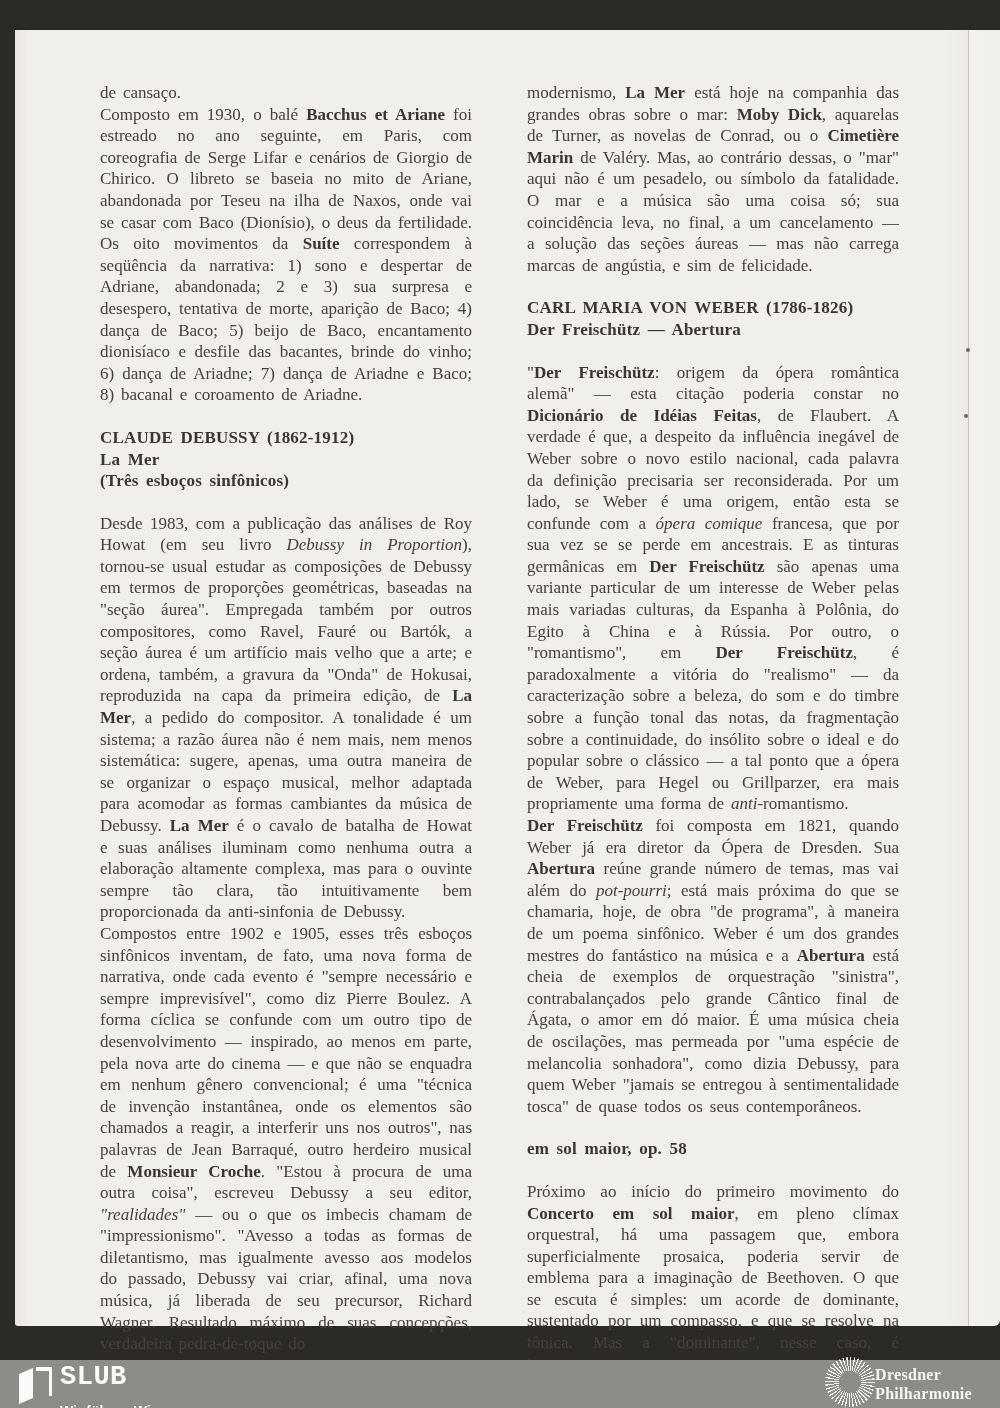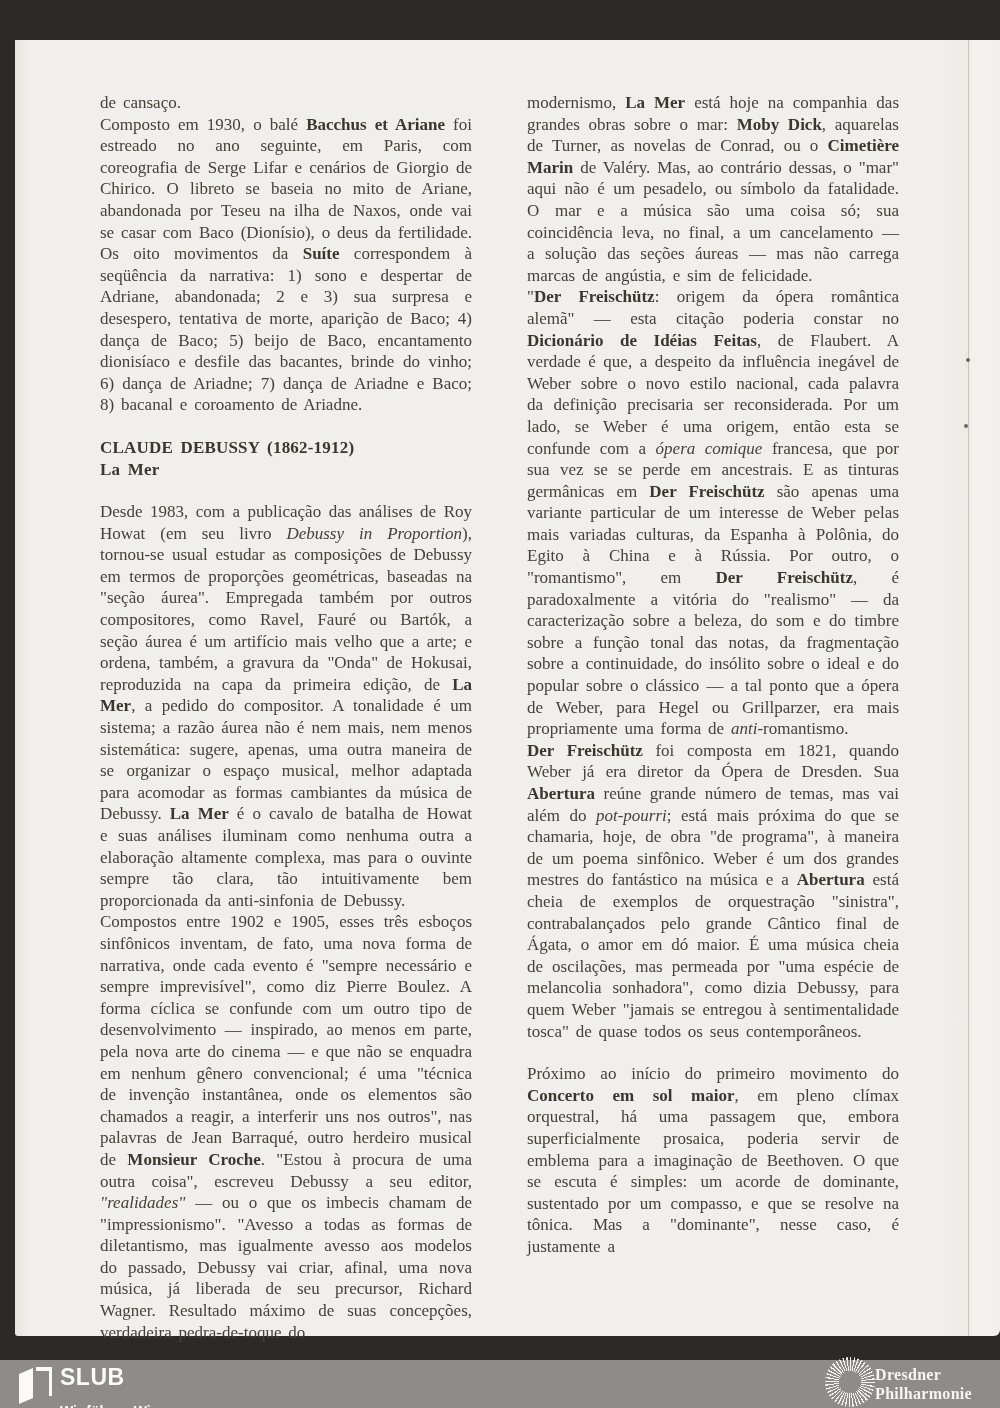--- a/index.html
+++ b/index.html
@@ -5,21 +5,21 @@
   html,body{margin:0;padding:0;}
   body{
     width:1000px;height:1408px;
     background:#2c2a26;
     font-family:"Liberation Serif", serif;
     position:relative;
     overflow:hidden;
   }
   
   .page{
-    position:absolute;left:15px;top:40px;
+    position:absolute;left:15px;top:30px;
     width:985px;height:1296px;
     background:linear-gradient(90deg,#e9e6e1 0px,#f1efeb 14px,#f1efeb 930px,#eeebe6 953px,#f3f1ed 957px,#f2f0ec 985px);
     border-radius:0 0 6px 3px;
   }
   .fold{
     position:absolute;left:953px;top:0;width:1px;height:100%;
     background:#c9c4bd;
   }
   .staple{
     position:absolute;width:4px;height:4px;border-radius:50%;
@@ -56,22 +56,22 @@
     width:1000px;height:48px;
     background:#8d8c89;
   }
   .slub{
     position:absolute;left:18px;top:4px;
     display:flex;align-items:flex-start;
   }
   .slub-icon{display:block;margin-top:2px;}
   .slub-text{margin-left:8px;color:#fbfaf9;}
   .slub-title{
-    font-family:Liberation Sans, sans-serif;
-    font-weight:bold;font-size:23px;line-height:26px;letter-spacing:0.5px;
+    font-family:Liberation Mono, monospace;
+    font-weight:bold;font-size:27px;line-height:26px;letter-spacing:0.5px;
   }
   .slub-sub{
     font-family:"Liberation Sans", sans-serif;
     font-weight:bold;font-size:14px;line-height:16px;margin-top:13px;
   }
   .phil{
     position:absolute;right:28px;top:0;height:48px;
     display:flex;align-items:center;
   }
   .starburst{
@@ -96,30 +96,36 @@
   <div class="staple s1"></div>
   <div class="staple s2"></div>
 
   <div class="content">
     <div class="col">
       <p class="para"><span>de cansaço.</span></p>
       <p class="para"><span>Composto em 1930, o balé </span><span class="b">Bacchus et Ariane</span><span> foi estreado no ano seguinte, em Paris, com coreografia de Serge Lifar e cenários de Giorgio de Chirico. O libreto se baseia no mito de Ariane, abandonada por Teseu na ilha de Naxos, onde vai se casar com Baco (Dionísio), o deus da fertilidade. Os oito movimentos da </span><span class="b">Suíte</span><span> correspondem à seqüência da narrativa: 1) sono e despertar de Adriane, abandonada; 2 e 3) sua surpresa e desespero, tentativa de morte, aparição de Baco; 4) dança de Baco; 5) beijo de Baco, encantamento dionisíaco e desfile das bacantes, brinde do vinho; 6) dança de Ariadne; 7) dança de Ariadne e Baco; 8) bacanal e coroamento de Ariadne.</span></p>
       <div class="heading">
         <div>CLAUDE DEBUSSY (1862-1912)</div>
         <div>La Mer</div>
+        <div>(Três esboços sinfônicos)</div>
       </div>
       <p class="para"><span>Desde 1983, com a publicação das análises de Roy Howat (em seu livro </span><span style="font-style: italic;">Debussy in Proportion</span><span>), tornou-se usual estudar as composições de Debussy em termos de proporções geométricas, baseadas na "seção áurea". Empregada também por outros compositores, como Ravel, Fauré ou Bartók, a seção áurea é um artifício mais velho que a arte; e ordena, também, a gravura da "Onda" de Hokusai, reproduzida na capa da primeira edição, de </span><span class="b">La Mer</span><span>, a pedido do compositor. A tonalidade é um sistema; a razão áurea não é nem mais, nem menos sistemática: sugere, apenas, uma outra maneira de se organizar o espaço musical, melhor adaptada para acomodar as formas cambiantes da música de Debussy. </span><span class="b">La Mer</span><span> é o cavalo de batalha de Howat e suas análises iluminam como nenhuma outra a elaboração altamente complexa, mas para o ouvinte sempre tão clara, tão intuitivamente bem proporcionada da anti-sinfonia de Debussy.</span></p>
       <p class="para"><span>Compostos entre 1902 e 1905, esses três esboços sinfônicos inventam, de fato, uma nova forma de narrativa, onde cada evento é "sempre necessário e sempre imprevisível", como diz Pierre Boulez. A forma cíclica se confunde com um outro tipo de desenvolvimento — inspirado, ao menos em parte, pela nova arte do cinema — e que não se enquadra em nenhum gênero convencional; é uma "técnica de invenção instantânea, onde os elementos são chamados a reagir, a interferir uns nos outros", nas palavras de Jean Barraqué, outro herdeiro musical de </span><span class="b">Monsieur Croche</span><span>. "Estou à procura de uma outra coisa", escreveu Debussy a seu editor, </span><span style="font-style: italic;">"realidades"</span><span> — ou o que os imbecis chamam de "impressionismo". "Avesso a todas as formas de diletantismo, mas igualmente avesso aos modelos do passado, Debussy vai criar, afinal, uma nova música, já liberada de seu precursor, Richard Wagner. Resultado máximo de suas concepções, verdadeira pedra-de-toque do</span></p>
     </div>
 
     <div class="col">
       <p class="para"><span>modernismo, </span><span class="b">La Mer</span><span> está hoje na companhia das grandes obras sobre o mar: </span><span class="b">Moby Dick</span><span>, aquarelas de Turner, as novelas de Conrad, ou o </span><span class="b">Cimetière Marin</span><span> de Valéry. Mas, ao contrário dessas, o "mar" aqui não é um pesadelo, ou símbolo da fatalidade. O mar e a música são uma coisa só; sua coincidência leva, no final, a um cancelamento — a solução das seções áureas — mas não carrega marcas de angústia, e sim de felicidade.</span></p>
+      <div class="heading">
+        <div>CARL MARIA VON WEBER (1786-1826)</div>
+        <div>Der Freischütz — Abertura</div>
+      </div>
       <p class="para"><span>"</span><span class="b">Der Freischütz</span><span>: origem da ópera romântica alemã" — esta citação poderia constar no </span><span class="b">Dicionário de Idéias Feitas</span><span>, de Flaubert. A verdade é que, a despeito da influência inegável de Weber sobre o novo estilo nacional, cada palavra da definição precisaria ser reconsiderada. Por um lado, se Weber é uma origem, então esta se confunde com a </span><span style="font-style: italic;">ópera comique</span><span> francesa, que por sua vez se se perde em ancestrais. E as tinturas germânicas em </span><span class="b">Der Freischütz</span><span> são apenas uma variante particular de um interesse de Weber pelas mais variadas culturas, da Espanha à Polônia, do Egito à China e à Rússia. Por outro, o "romantismo", em </span><span class="b">Der Freischütz</span><span>, é paradoxalmente a vitória do "realismo" — da caracterização sobre a beleza, do som e do timbre sobre a função tonal das notas, da fragmentação sobre a continuidade, do insólito sobre o ideal e do popular sobre o clássico — a tal ponto que a ópera de Weber, para Hegel ou Grillparzer, era mais propriamente uma forma de </span><span style="font-style: italic;">anti</span><span>-romantismo.</span></p>
       <p class="para"><span class="b">Der Freischütz</span><span> foi composta em 1821, quando Weber já era diretor da Ópera de Dresden. Sua </span><span class="b">Abertura</span><span> reúne grande número de temas, mas vai além do </span><span style="font-style: italic;">pot-pourri</span><span>; está mais próxima do que se chamaria, hoje, de obra "de programa", à maneira de um poema sinfônico. Weber é um dos grandes mestres do fantástico na música e a </span><span class="b">Abertura</span><span> está cheia de exemplos de orquestração "sinistra", contrabalançados pelo grande Cântico final de Ágata, o amor em dó maior. É uma música cheia de oscilações, mas permeada por "uma espécie de melancolia sonhadora", como dizia Debussy, para quem Weber "jamais se entregou à sentimentalidade tosca" de quase todos os seus contemporâneos.</span></p>
       <div class="heading">
+        <div>em sol maior, op. 58</div>
       </div>
       <p class="para"><span>Próximo ao início do primeiro movimento do </span><span class="b">Concerto em sol maior</span><span>, em pleno clímax orquestral, há uma passagem que, embora superficialmente prosaica, poderia servir de emblema para a imaginação de Beethoven. O que se escuta é simples: um acorde de dominante, sustentado por um compasso, e que se resolve na tônica. Mas a "dominante", nesse caso, é justamente a</span></p>
     </div>
   </div>
 </div>
 
 <div class="footer">
   <div class="slub">
     <svg class="slub-icon" width="34" height="38" viewBox="0 0 34 38">
       <polygon points="1,8 15,2 15,32 1,38" fill="#fbfaf9"></polygon>

